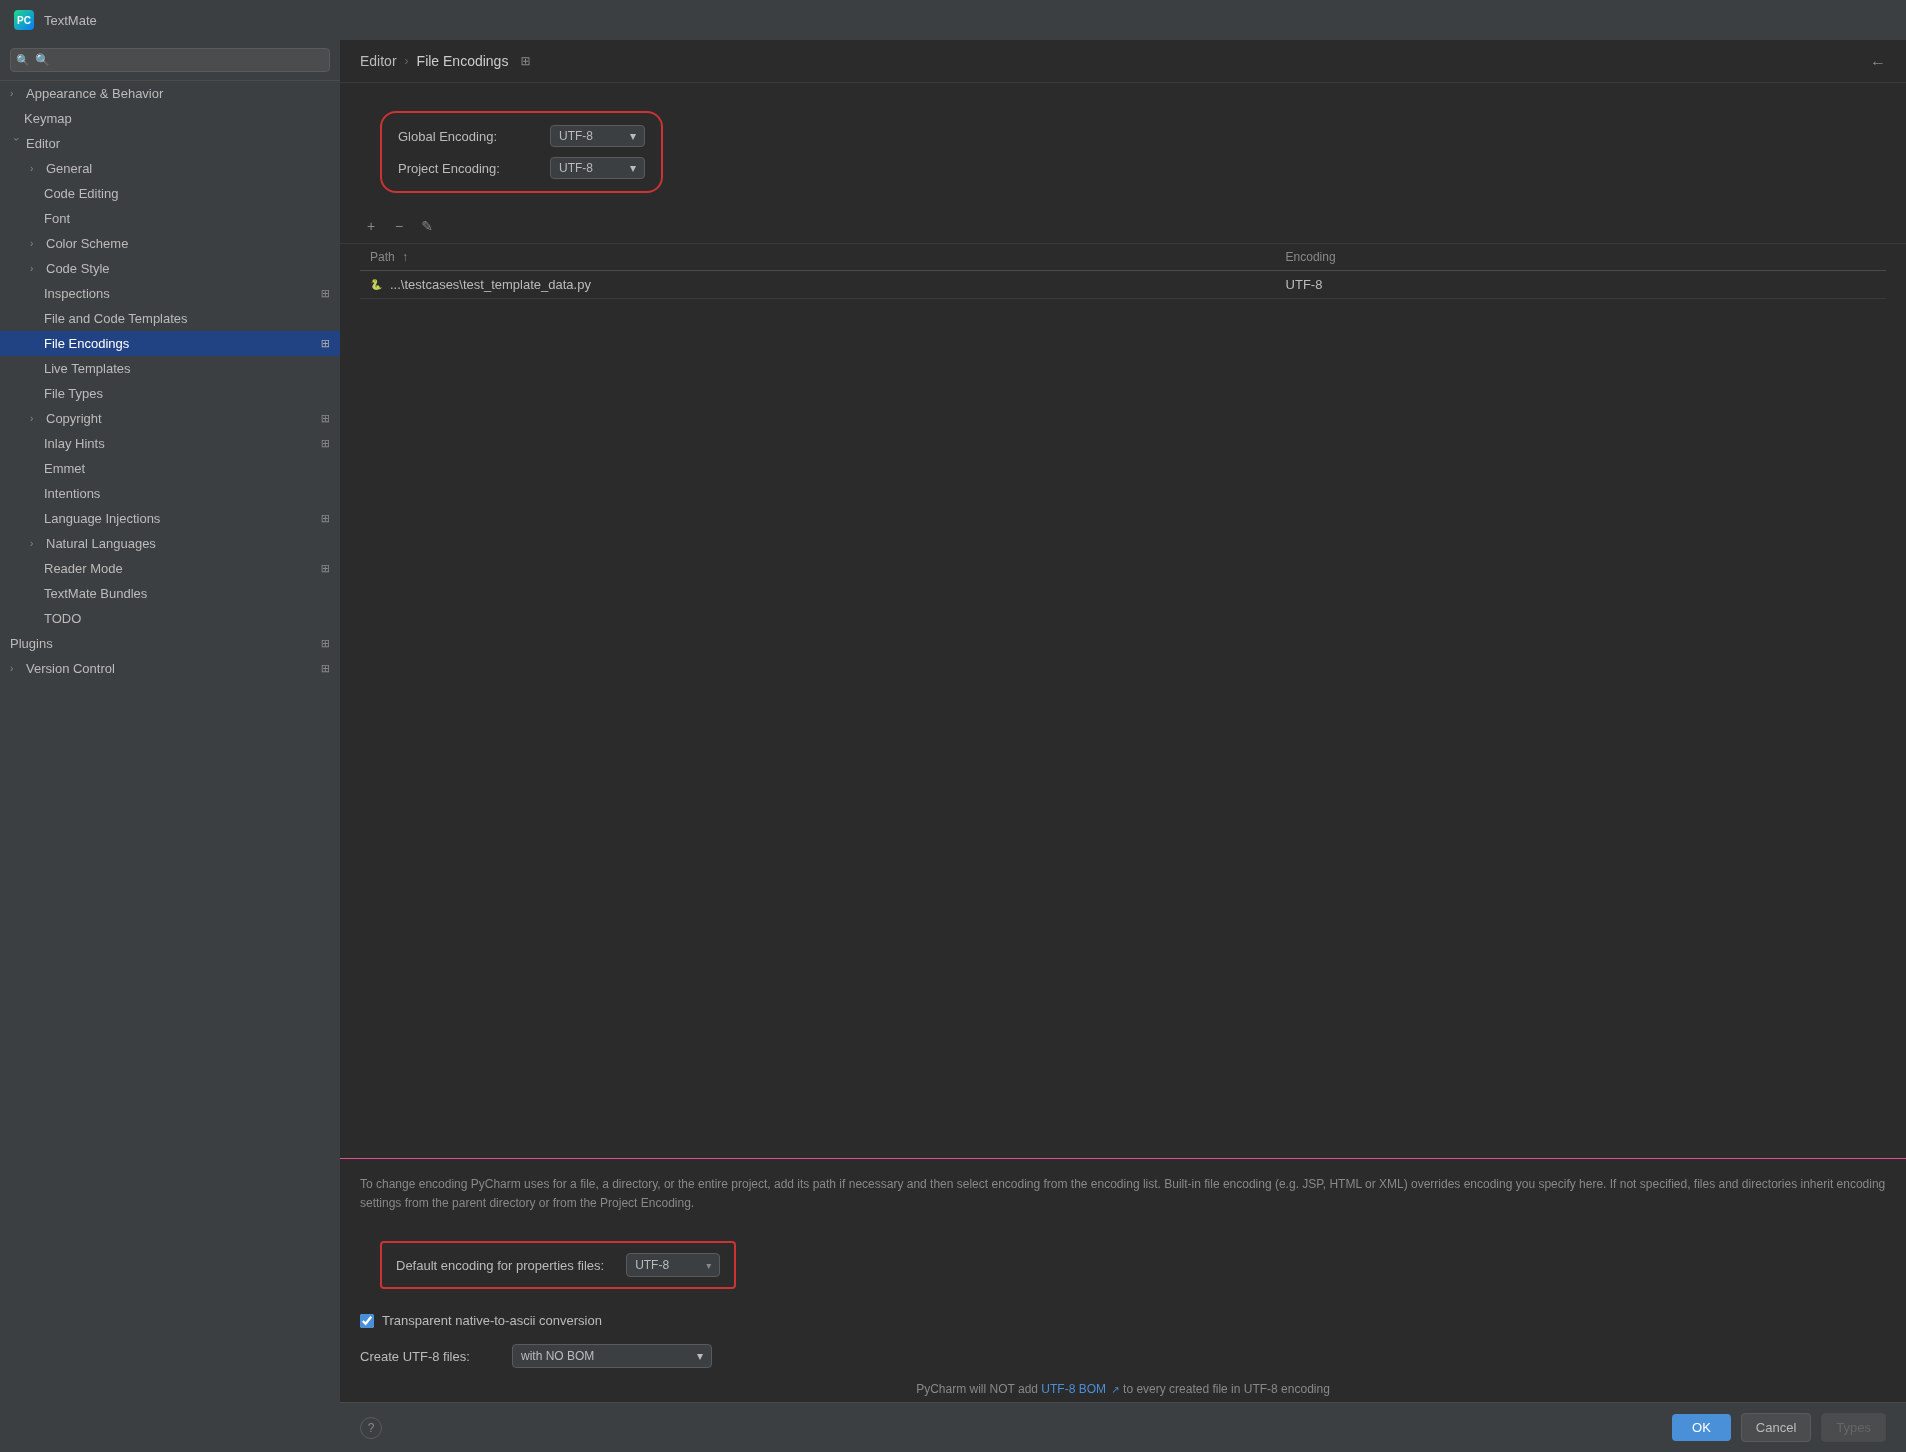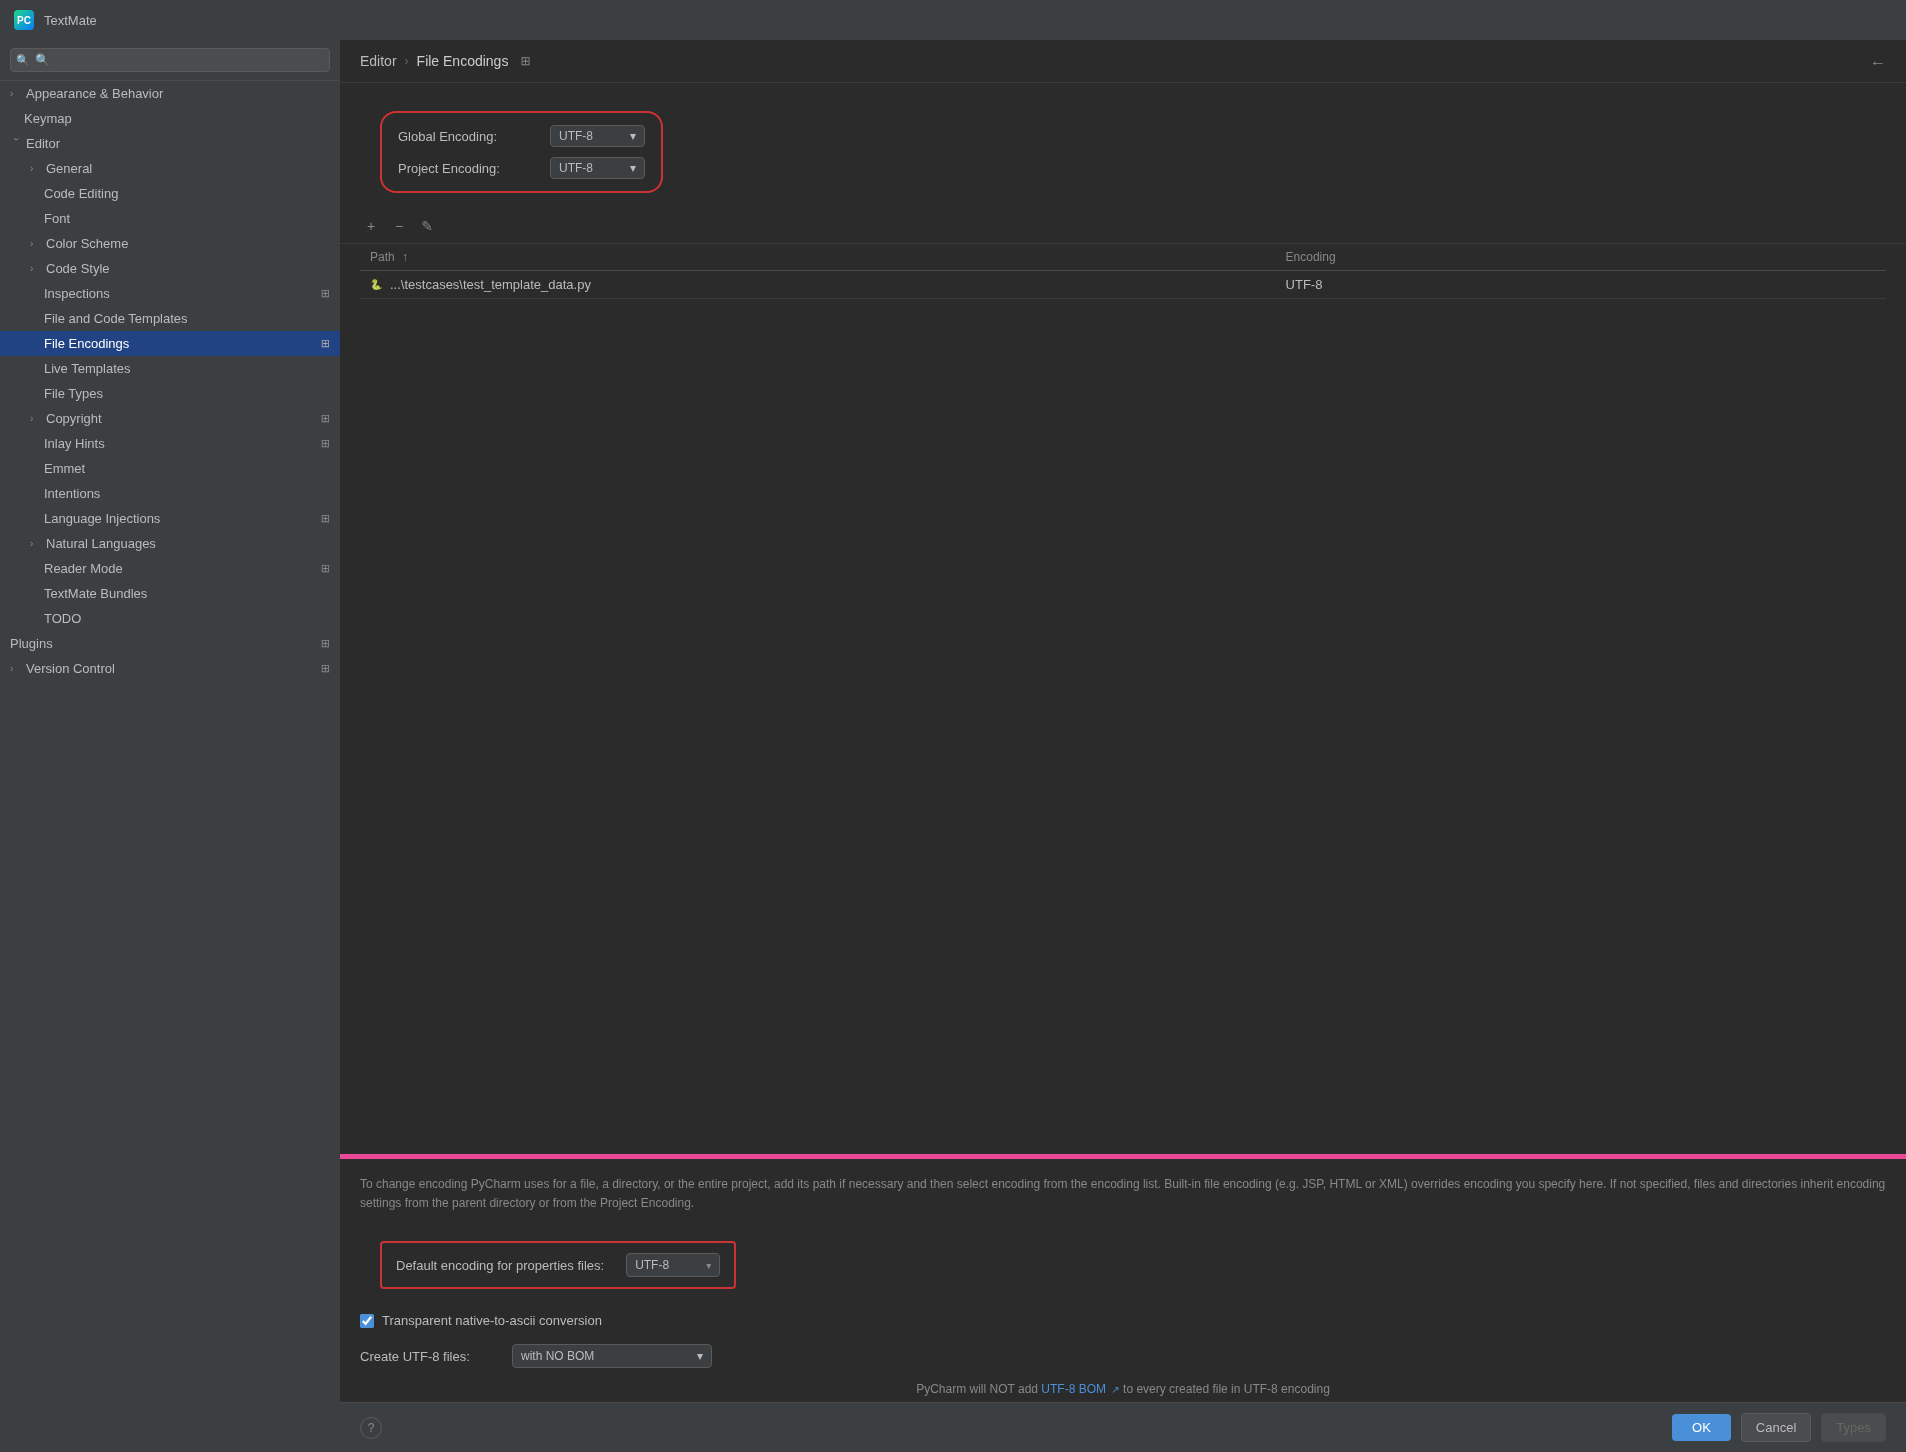--- a/index.html
+++ b/index.html
@@ -262,21 +262,21 @@
       display: flex;
       align-items: center;
     }
 
     
     .description-text {
       padding: 16px 20px 12px;
       color: #888;
       font-size: 12px;
       line-height: 1.6;
-      border-top: 5px solid #ec4899;
+      border-top: 1px solid #ec4899;
       margin-top: 4px;
     }
 
     
     .default-encoding-section {
       margin: 8px 20px;
       border: 2px solid #cc3333;
       border-radius: 4px;
       padding: 10px 14px;
       display: inline-flex;

